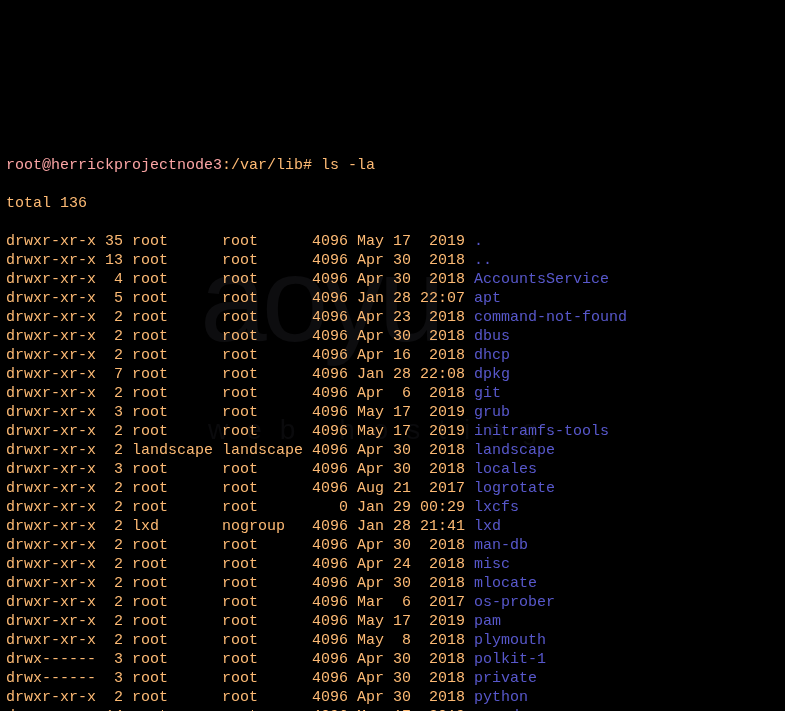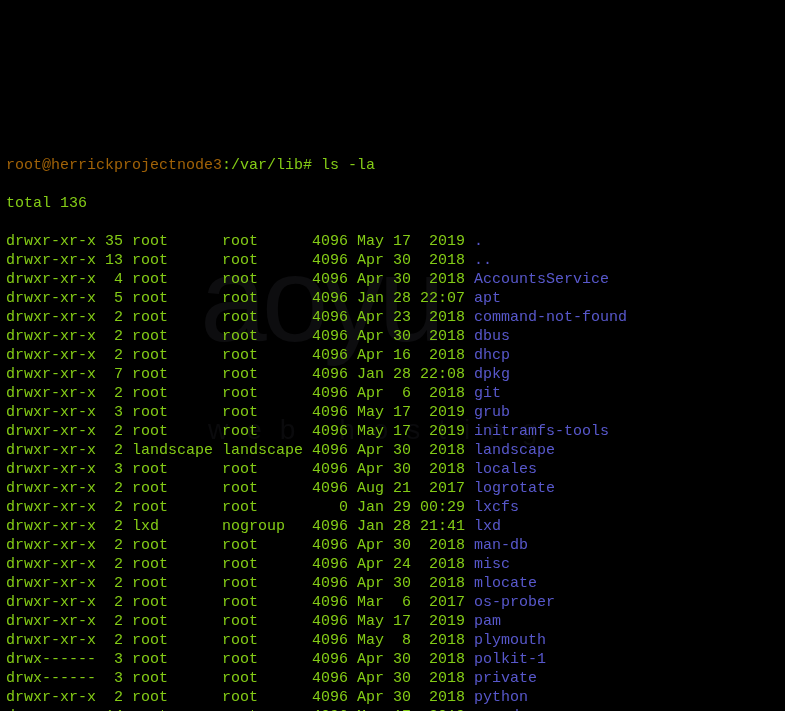--- a/index.html
+++ b/index.html
@@ -16,23 +16,23 @@
       padding: 4px 6px;
       white-space: pre;
       width: 785px;
       height: 711px;
       overflow: hidden;
       position: relative;
     }
     .line {
       display: block;
     }
-    .red { color: #a16207; }
+    .red { color: #fca5a5; }
     .blue { color: #5858cc; }
-    .grey { color: #84cc16; }
+    .grey { color: #fdba74; }
     .watermark {
       position: absolute;
       left: 200px;
       top: 290px;
       font-size: 120px;
       color: rgba(50,50,60,0.25);
       font-family: Arial, sans-serif;
       font-weight: normal;
       letter-spacing: -5px;
       pointer-events: none;

